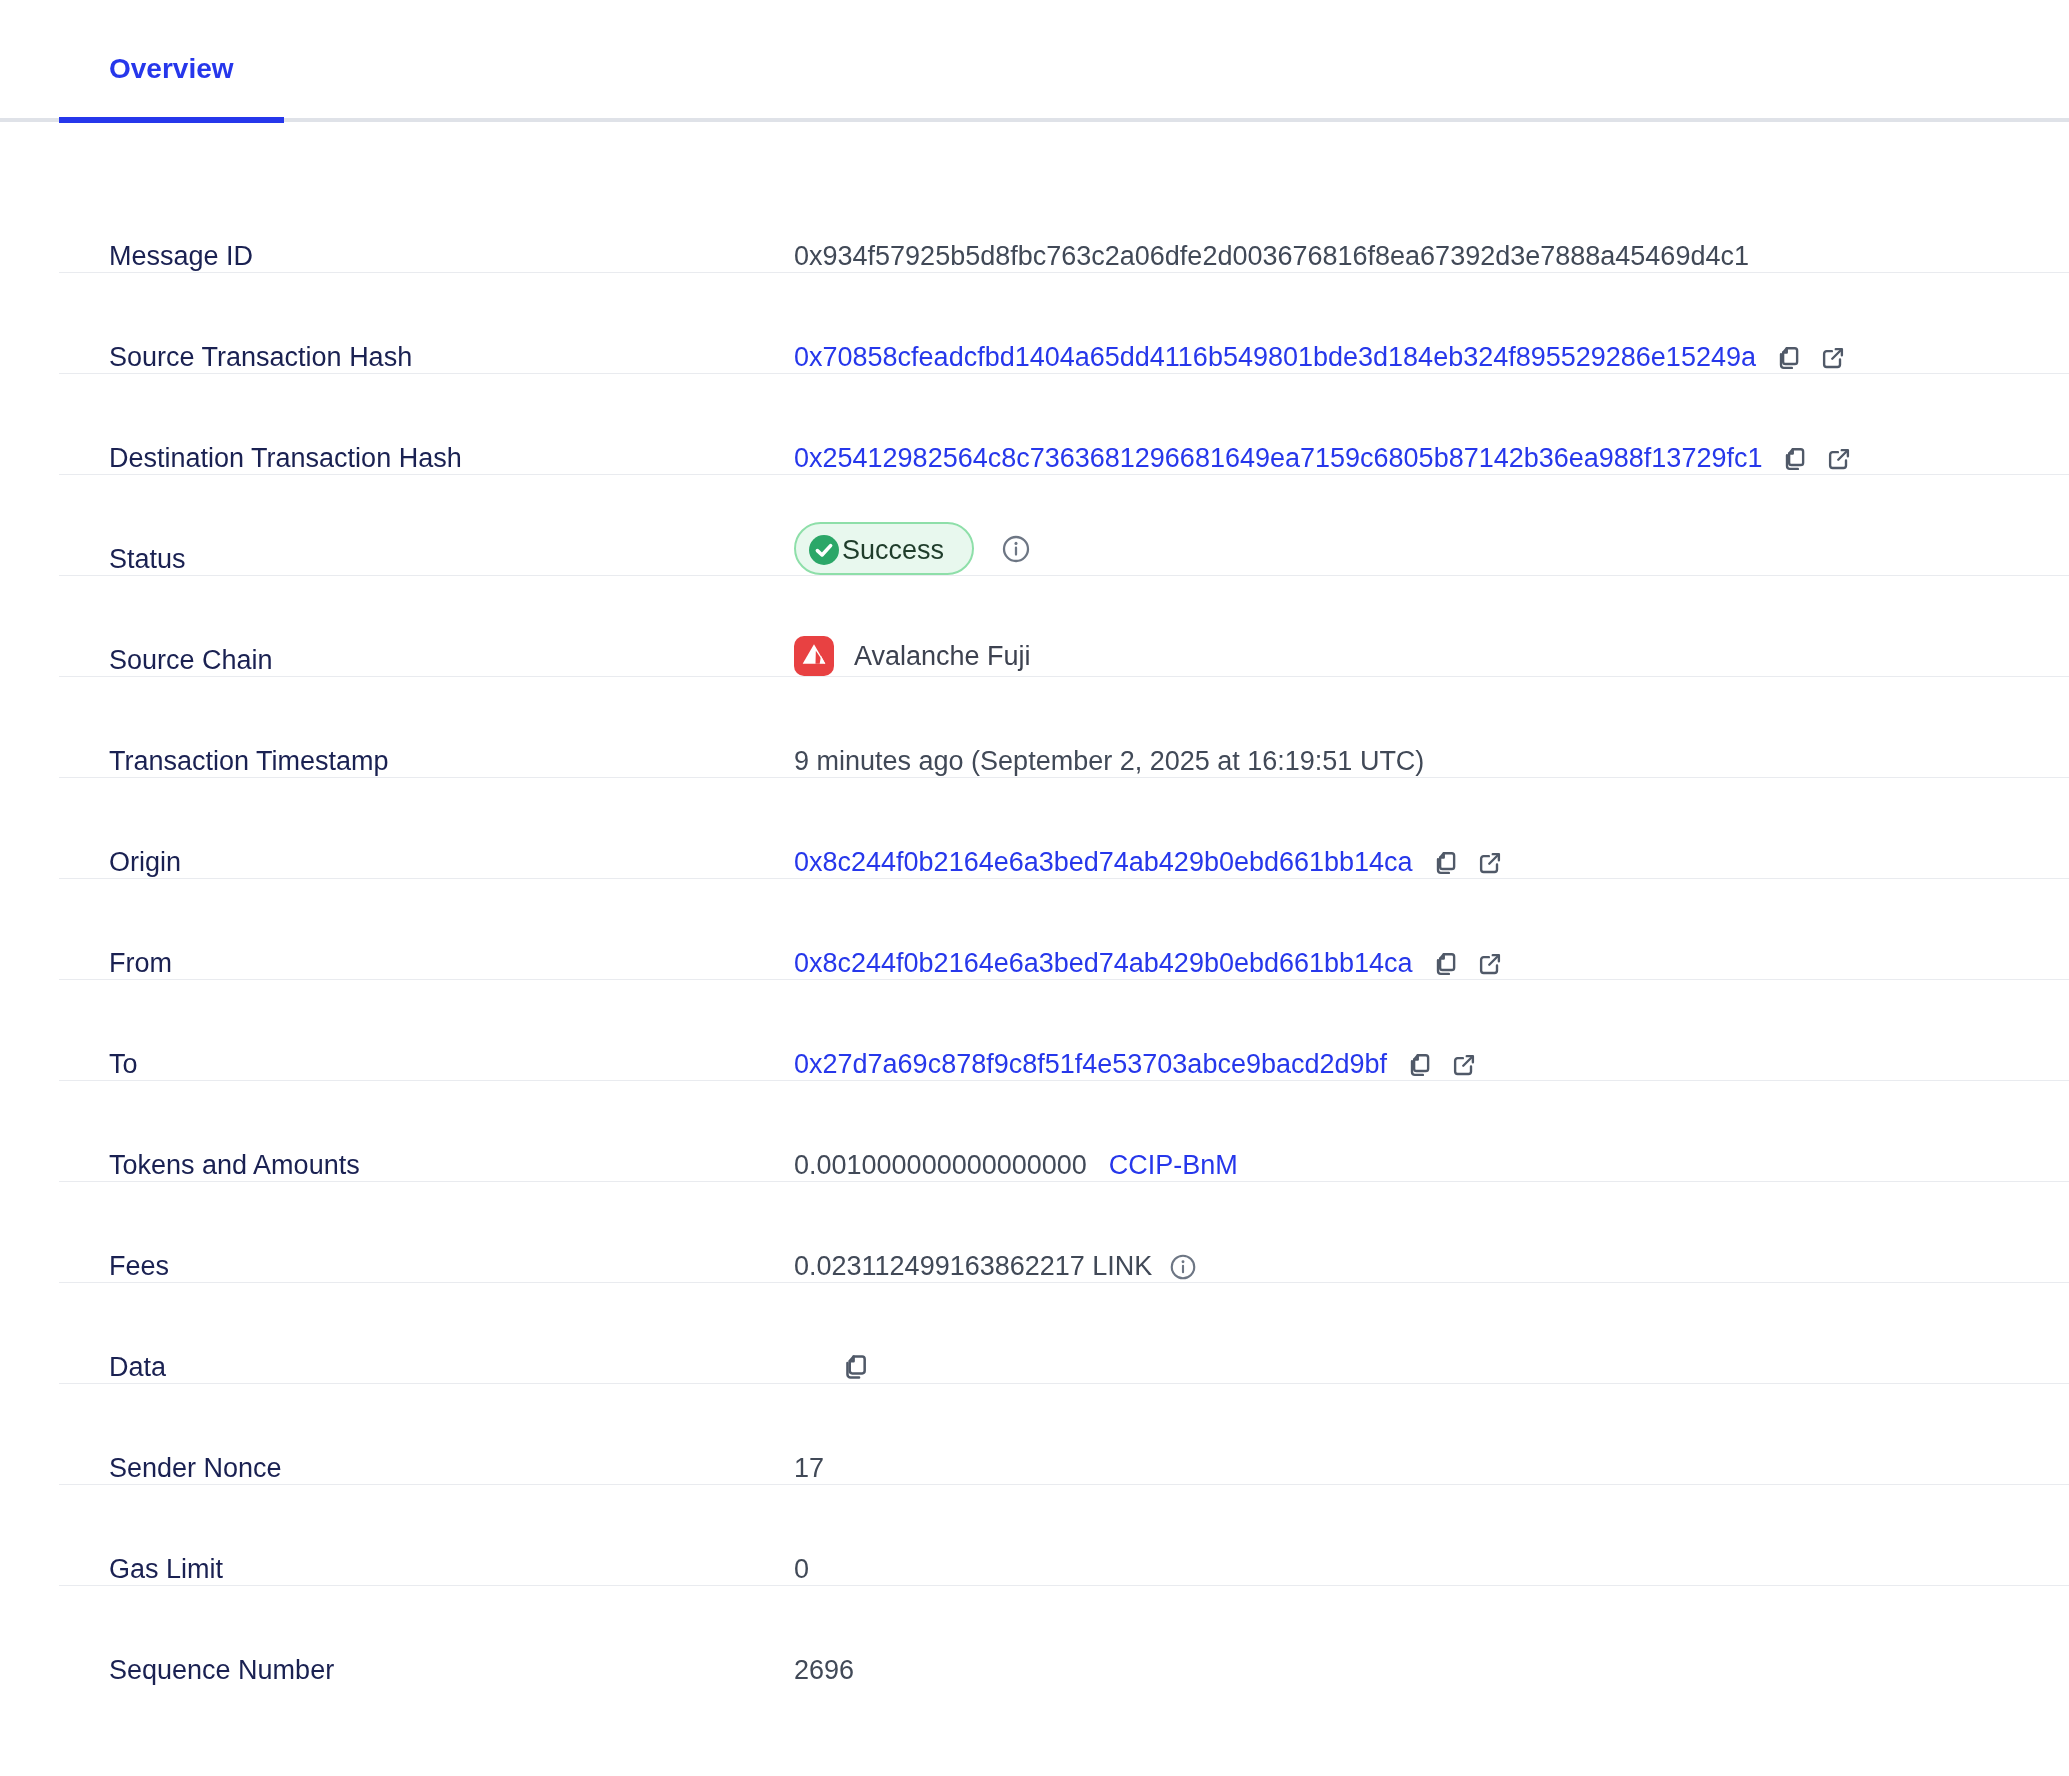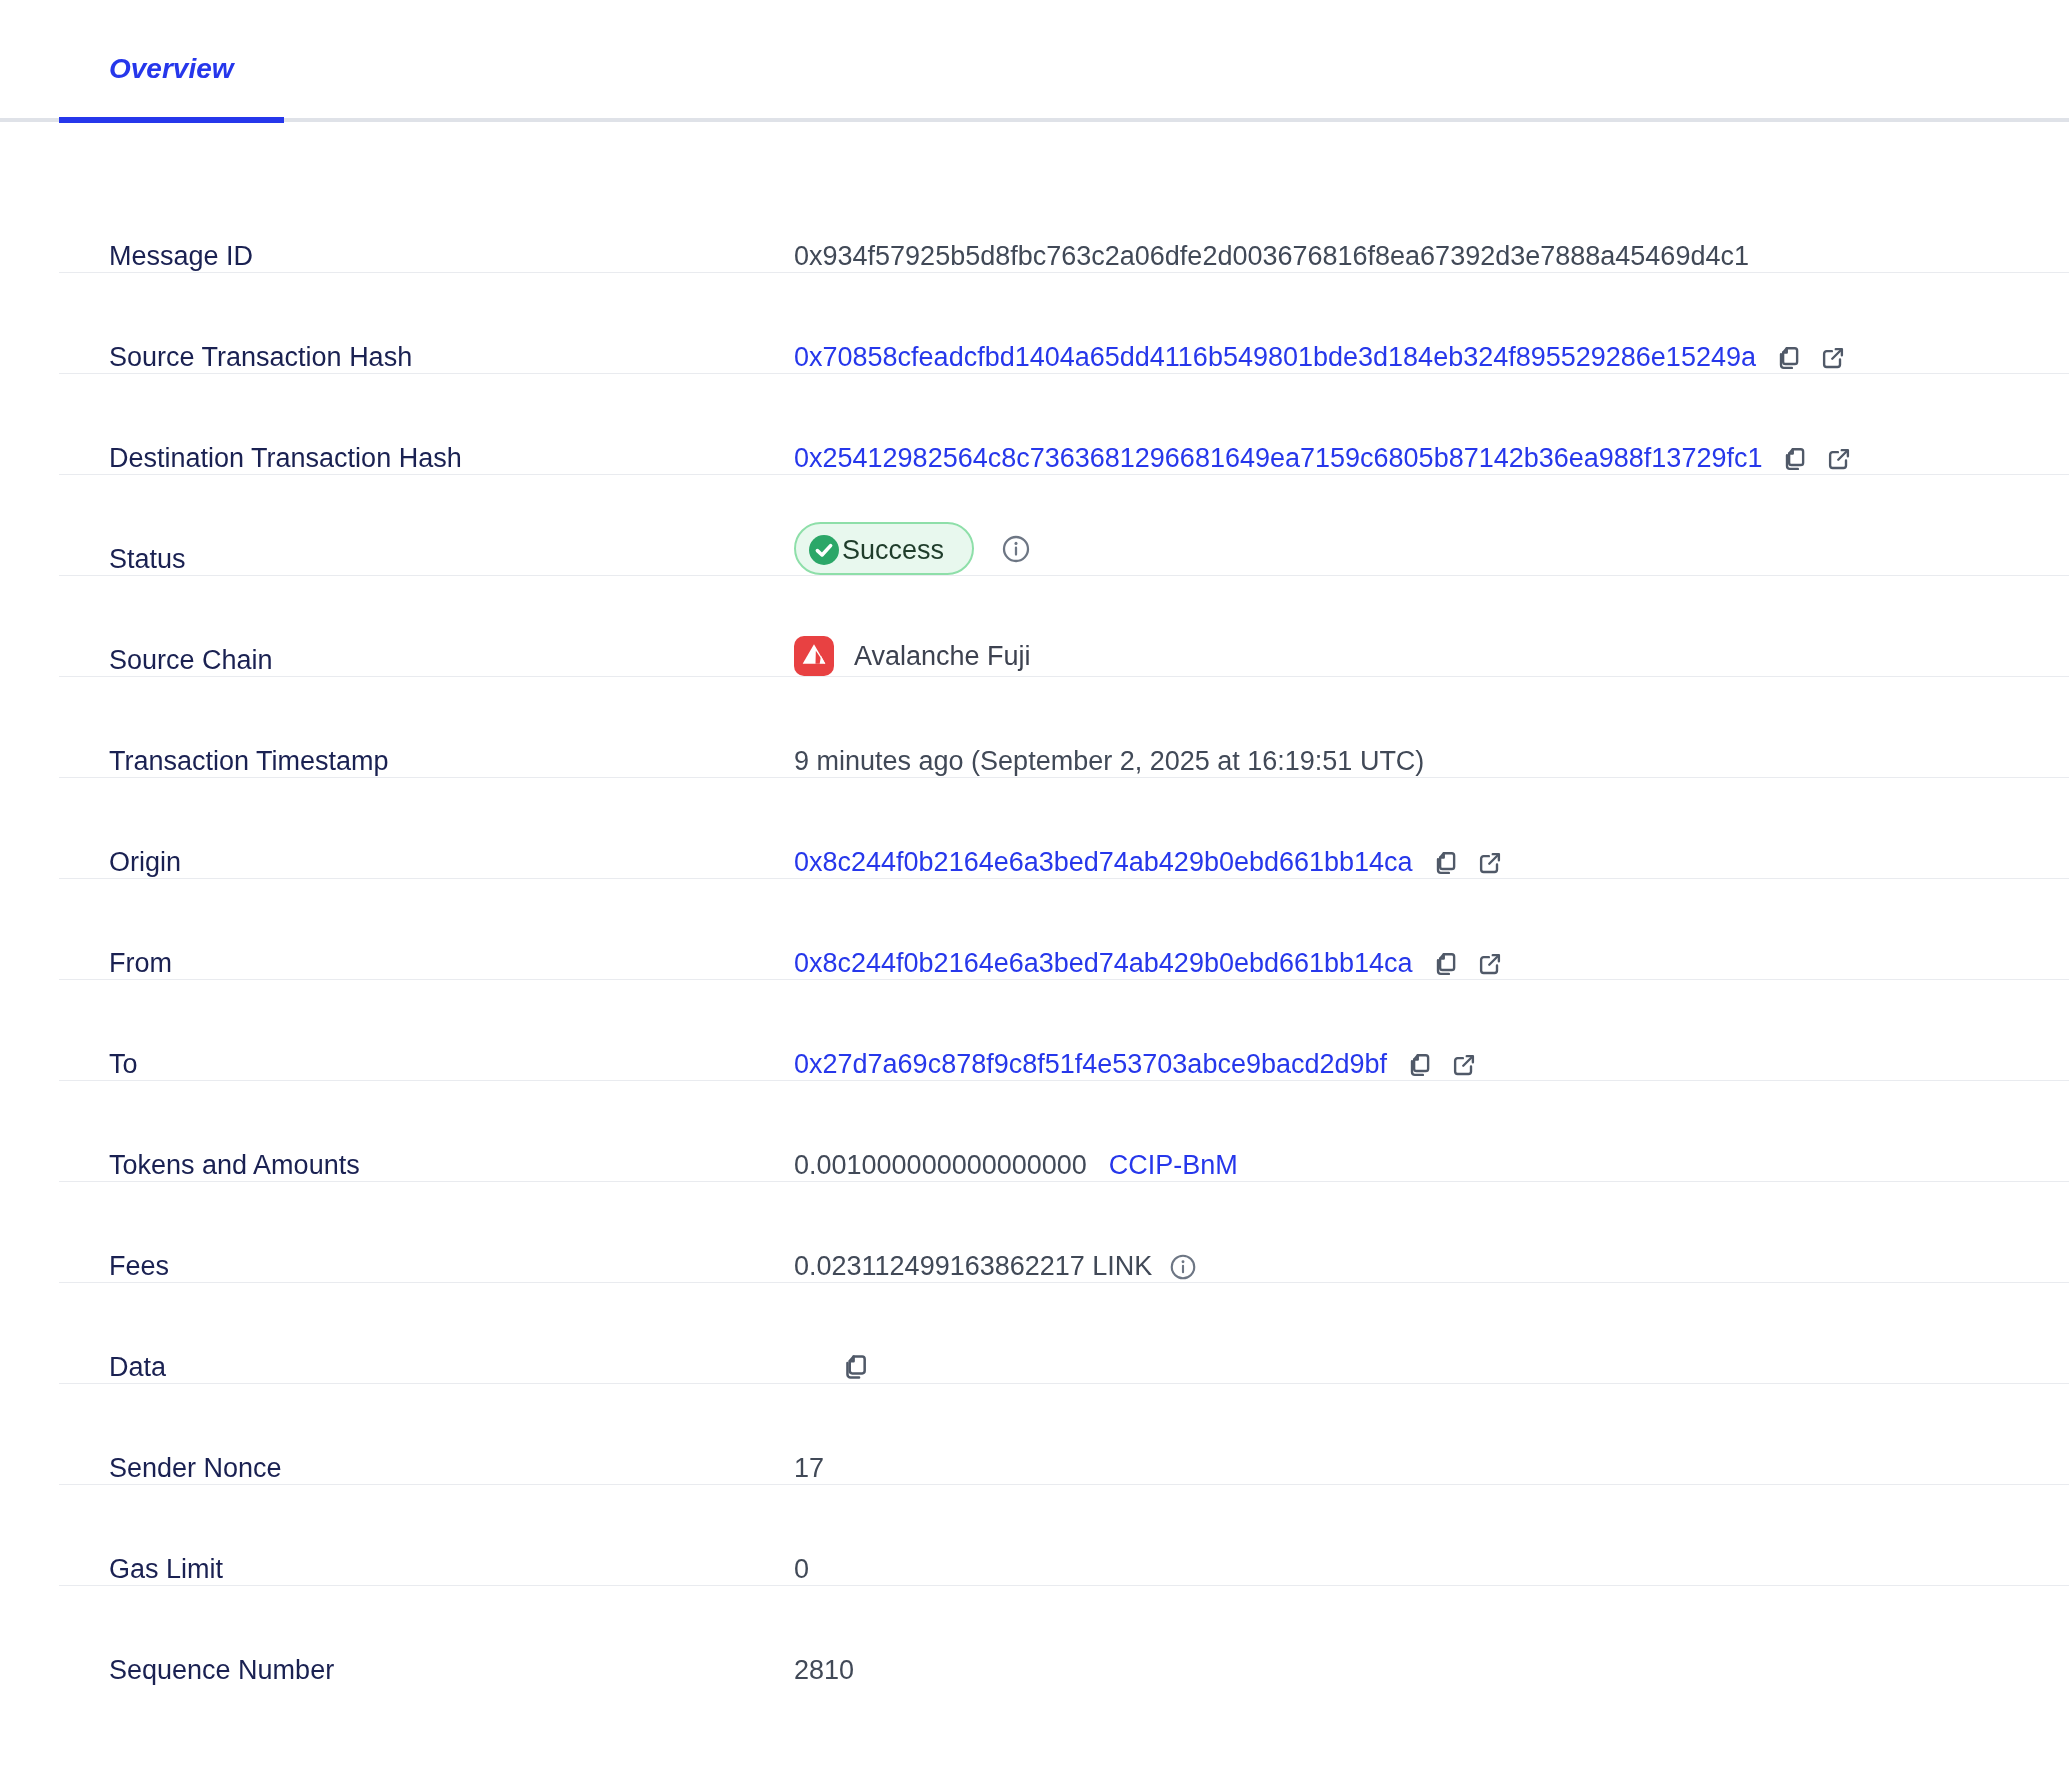--- a/index.html
+++ b/index.html
@@ -5,21 +5,20 @@
   html,body{margin:0;padding:0;background:#ffffff;}
   .page{
     position:relative;width:2069px;height:1776px;background:#ffffff;
     font-family:"Liberation Sans",sans-serif;overflow:hidden;
   }
   
   .tabbar{
     display:flex;align-items:flex-end;
     padding:51px 12px 0 59px;
     border-bottom:4px solid #dfe2e8;
-    font-style:italic;
   }
   .tab{
     font-size:28px;font-weight:600;line-height:36px;
     color:#2637eb;padding:0 50px 30px 50px;
     border-bottom:6px solid #2637eb;margin-bottom:-5px;
     cursor:pointer;white-space:nowrap;
   }
   
   .rows{margin:50px 0 0 59px;}
   .row{
@@ -277,19 +276,19 @@
     <div class="row">
       <div class="row-label">Gas Limit</div>
       <div class="row-value">
         <span>0</span>
       </div>
     </div>
 
     <div class="row">
       <div class="row-label">Sequence Number</div>
       <div class="row-value">
-        <span>2810</span>
+        <span>2696</span>
       </div>
     </div>
 
   </div>
 </div>
 
 
 </body></html>

